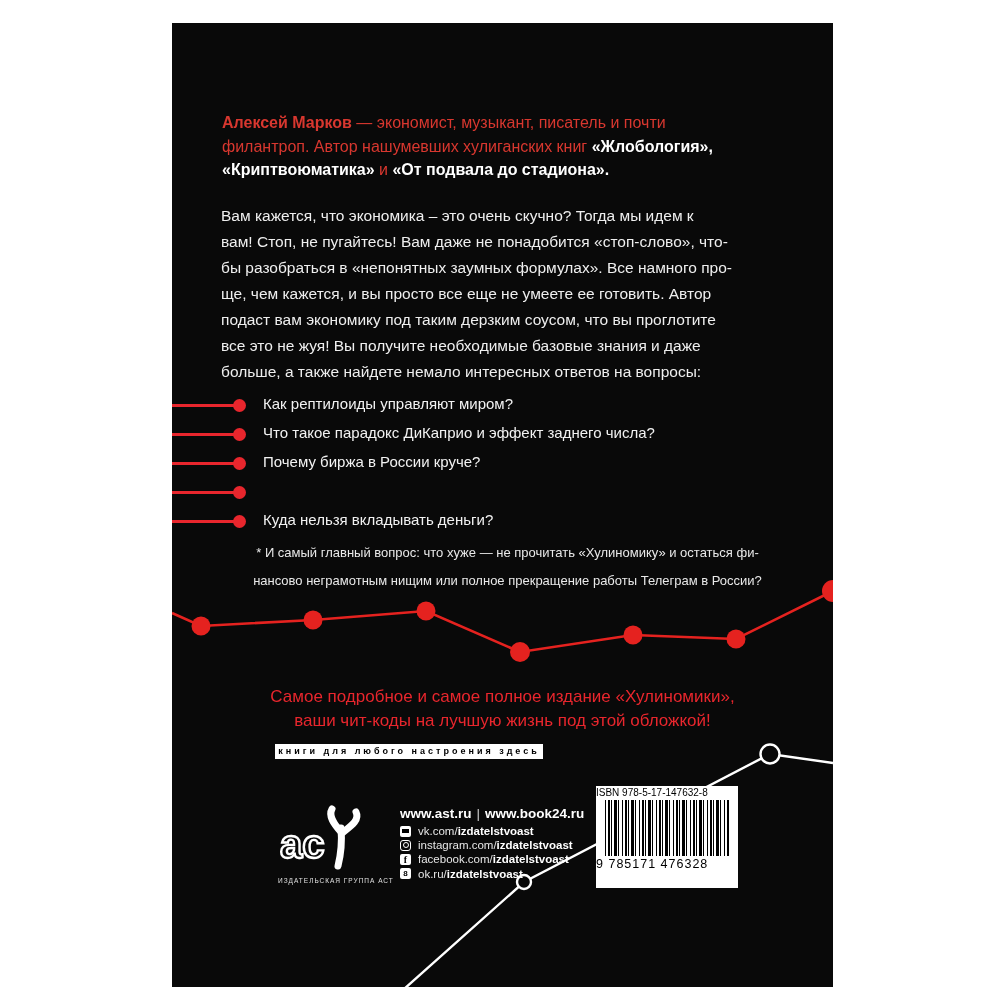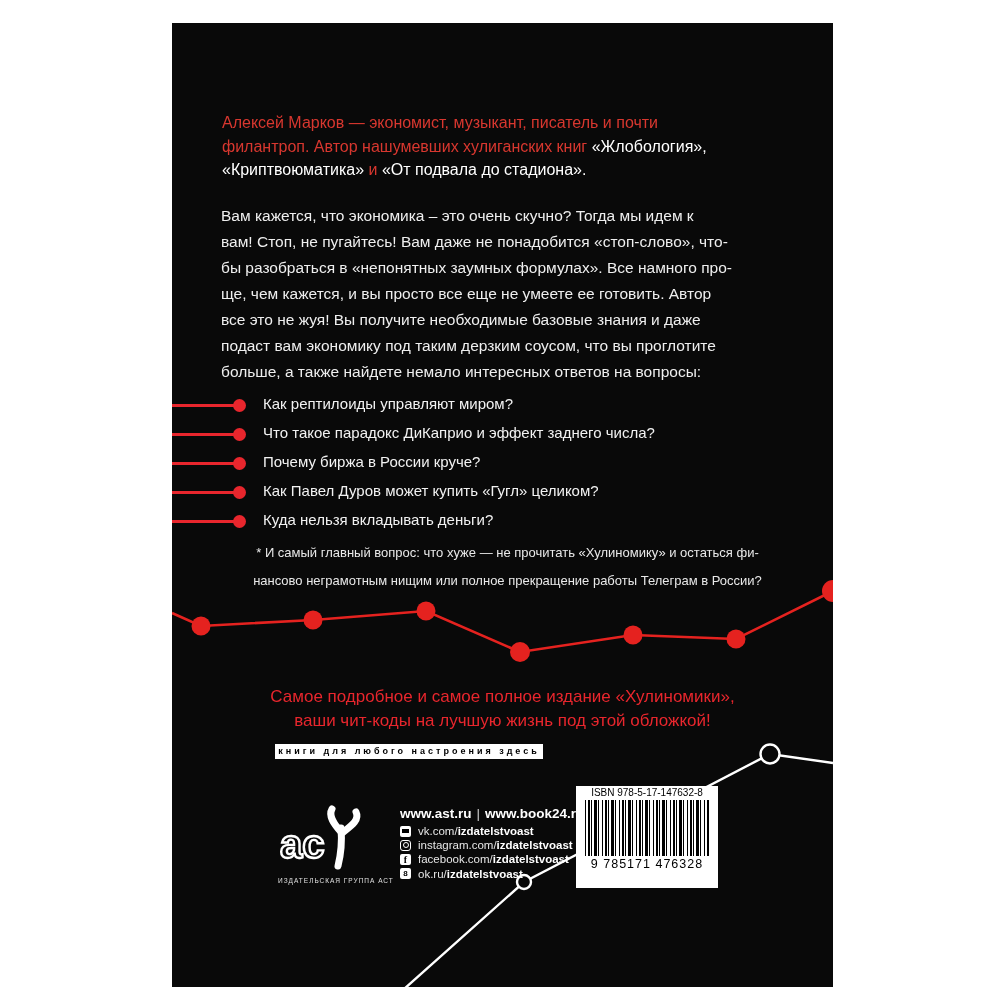--- a/index.html
+++ b/index.html
@@ -9,22 +9,22 @@
     --white:#efefef;
   }
   *{margin:0;padding:0;box-sizing:border-box}
   html,body{width:1000px;height:1000px;background:#ffffff;font-family:"Liberation Sans",sans-serif;overflow:hidden}
   .page{position:relative;width:1000px;height:1000px;background:#fff}
   .cover{position:absolute;left:172px;top:23px;width:661px;height:964px;background:var(--cover-bg);overflow:hidden}
 
   
   .author-block{position:absolute;left:50px;top:88px;width:566px;font-size:16px;line-height:23.5px}
   .red{color:var(--redtext)}
-  .rb{color:var(--redtext);font-weight:400}
-  .wb{color:#fff;font-weight:400}
+  .rb{color:var(--redtext);font-weight:700}
+  .wb{color:#fff;font-weight:700}
 
   
   .body-block{position:absolute;left:49px;top:180px;width:562px;color:var(--white);font-size:15.5px}
   .jline{height:26px;line-height:26px;text-align:justify;overflow:hidden;white-space:nowrap}
   .jline::after{content:"";display:inline-block;width:100%;height:0}
   .jline.last{text-align:left}
   .jline.last::after{content:none}
 
   
   .bullet-row{position:absolute;left:0;width:100%;height:26px}
@@ -55,21 +55,21 @@
   .i-vk{background:#fff}
   .i-vk::after{content:"";position:absolute;left:2px;right:2px;top:3px;height:4px;background:#000}
   .i-ig{background:transparent;border:1px solid #fff;border-radius:3px}
   .i-ig::after{content:"";width:4px;height:4px;border:1px solid #fff;border-radius:50%}
   .i-fb{background:#fff}
   .i-fb::after{content:"f";font:700 10px/1 "Liberation Serif",serif;color:#000;margin-top:1px}
   .i-ok{background:#fff}
   .i-ok::after{content:"8";font:700 8px/1 "Liberation Sans",sans-serif;color:#000}
 
   
-  .barcode{position:absolute;left:404px;top:763px;width:142px;height:102px;background:#fff;color:#000;text-align:center}
+  .barcode{position:absolute;left:424px;top:763px;width:142px;height:102px;background:#fff;color:#000;}
   .isbn{font-size:10px;line-height:14px;white-space:nowrap}
   .bars{height:56px;margin:0 9px;position:relative;
         background:repeating-linear-gradient(90deg,#000 0 1px,#fff 1px 3px,#000 3px 5px,#fff 5px 6px,#000 6px 7px,#fff 7px 9px,#000 9px 12px,#fff 12px 13px,#000 13px 14px,#fff 14px 17px)}
   .digits{font-size:12.5px;line-height:16px;letter-spacing:1px;font-family:"Liberation Sans",sans-serif;white-space:nowrap}
 </style>
 </head>
 <body>
 
 <div class="page">
   <div class="cover">
@@ -78,22 +78,22 @@
       <div><span class="rb">Алексей Марков</span><span class="red"> — экономист, музыкант, писатель и почти</span></div>
       <div><span class="red">филантроп. Автор нашумевших хулиганских книг </span><span class="wb">«Жлобология»,</span></div>
       <div><span class="wb">«Криптвоюматика»</span><span class="red"> и </span><span class="wb">«От подвала до стадиона».</span></div>
     </div>
 
     <div class="body-block">
       <div class="jline">Вам кажется, что экономика – это очень скучно? Тогда мы идем к</div>
       <div class="jline">вам! Стоп, не пугайтесь! Вам даже не понадобится «стоп-слово», что-</div>
       <div class="jline">бы разобраться в «непонятных заумных формулах». Все намного про-</div>
       <div class="jline">ще, чем кажется, и вы просто все еще не умеете ее готовить. Автор</div>
+      <div class="jline">подаст вам экономику под таким дерзким соусом, что вы проглотите</div>
       <div class="jline">все это не жуя! Вы получите необходимые базовые знания и даже</div>
-      <div class="jline">подаст вам экономику под таким дерзким соусом, что вы проглотите</div>
       <div class="jline last">больше, а также найдете немало интересных ответов на вопросы:</div>
     </div>
 
     <div>
       <div class="bullet-row" style="top:370px">
         <span class="b-line"></span>
         <span class="b-dot"></span>
         <span class="b-text">Как рептилоиды управляют миром?</span>
       </div>
       <div class="bullet-row" style="top:399px">
@@ -102,21 +102,20 @@
         <span class="b-text">Что такое парадокс ДиКаприо и эффект заднего числа?</span>
       </div>
       <div class="bullet-row" style="top:428px">
         <span class="b-line"></span>
         <span class="b-dot"></span>
         <span class="b-text">Почему биржа в России круче?</span>
       </div>
       <div class="bullet-row" style="top:457px">
         <span class="b-line"></span>
         <span class="b-dot"></span>
-        <span class="b-text">Как Павел Дуров может купить «Гугл» целиком?</span>
       </div>
       <div class="bullet-row" style="top:486px">
         <span class="b-line"></span>
         <span class="b-dot"></span>
         <span class="b-text">Куда нельзя вкладывать деньги?</span>
       </div>
     </div>
 
     <div class="footnote">
       <div>* И самый главный вопрос: что хуже — не прочитать «Хулиномику» и остаться фи-</div>

